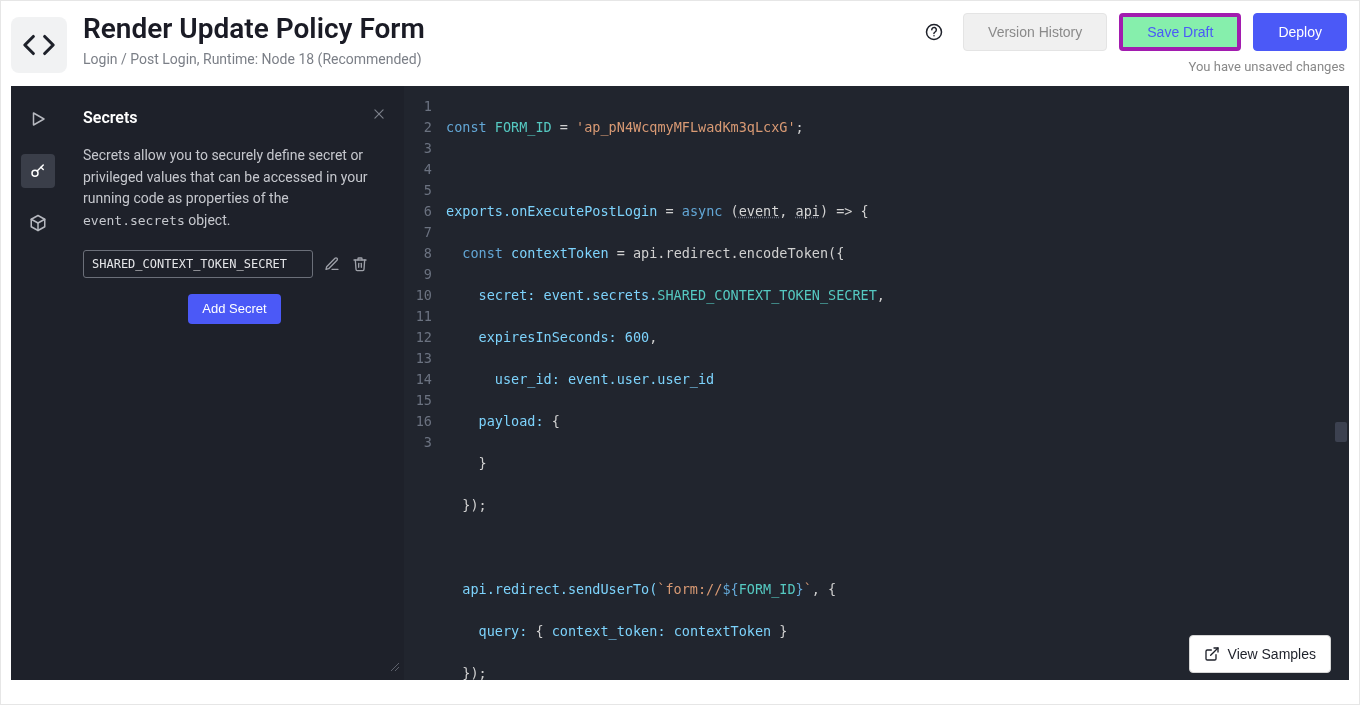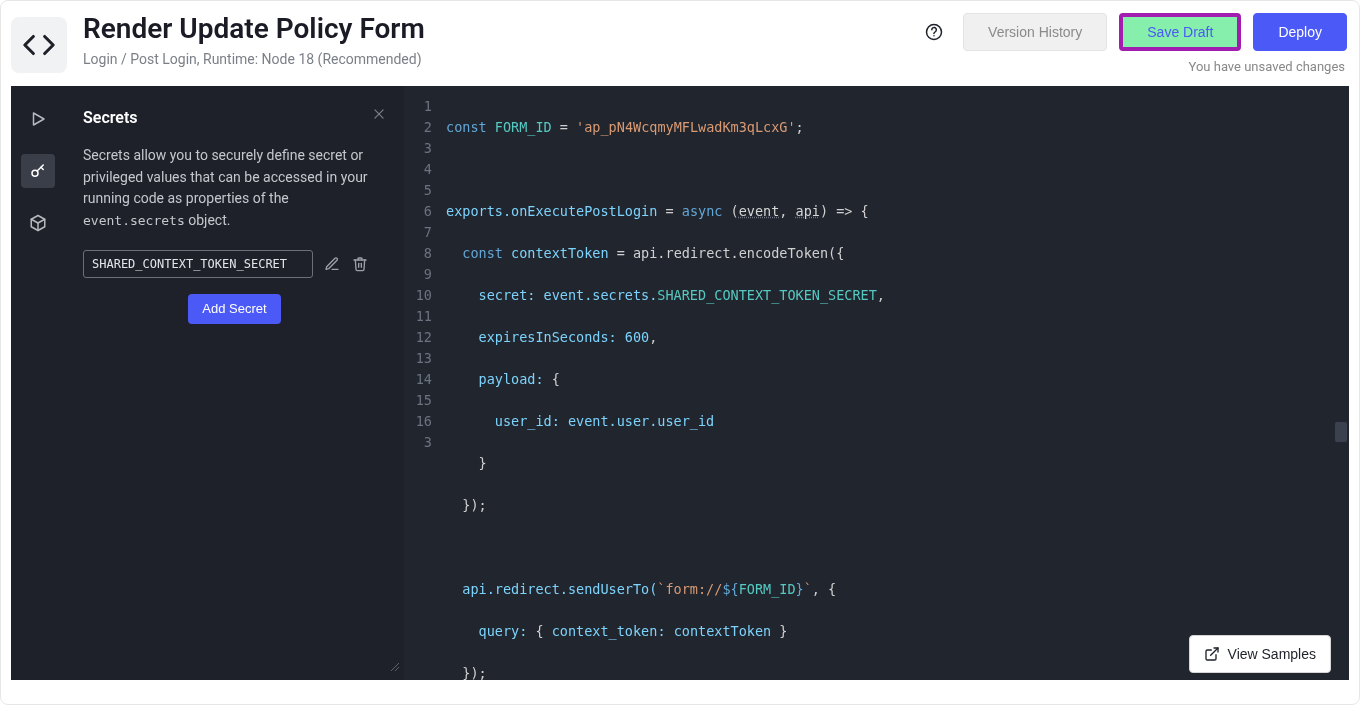--- a/index.html
+++ b/index.html
@@ -1,17 +1,17 @@
 <!DOCTYPE html>
 <html><head>
 <meta charset="utf-8">
 <style>
   * { box-sizing: border-box; margin: 0; padding: 0; }
   body { font-family: -apple-system, BlinkMacSystemFont, "Segoe UI", Roboto, Helvetica, Arial, sans-serif; background: #fff; color: #1e212a; }
-  .frame { width: 1360px; height: 705px; border: 1px solid #e6e6e6; border-radius: 8px; position: relative; overflow: hidden; background: #fff; }
+  .frame { width: 1360px; height: 705px; border: 1px solid #e6e6e6; border-radius: 0; position: relative; overflow: hidden; background: #fff; }
   .header { display: flex; align-items: flex-start; padding: 12px 12px 12px 10px; gap: 16px; }
   .icon-box { width: 56px; height: 56px; background: #f1f2f3; border-radius: 8px; display: flex; align-items: center; justify-content: center; flex-shrink: 0; margin-top: 4px; }
   .icon-box svg { width: 34px; height: 34px; stroke: #1e212a; }
   .title-block { flex: 1; min-width: 0; }
   .title { font-size: 28px; font-weight: 600; line-height: 1.15; color: #1a1b25; }
   .subtitle { margin-top: 6px; font-size: 14px; color: #7b7f87; }
   .header-actions { display: flex; flex-direction: column; align-items: flex-end; gap: 8px; margin-left: auto; }
   .action-row { display: flex; align-items: center; gap: 12px; }
   .help-btn { width: 34px; height: 34px; display: flex; align-items: center; justify-content: center; border: none; background: transparent; cursor: pointer; color: #1e212a; }
   .help-btn svg { width: 18px; height: 18px; }
@@ -171,22 +171,22 @@
           <div class="pdiv">16</div>
           <div class="pdiv">3</div>
       </div>
       <div class="code">
 <div class="pdiv"><span class="tk-kw">const</span> <span class="tk-var">FORM_ID</span> <span class="tk-pun">=</span> <span class="tk-str">'ap_pN4WcqmyMFLwadKm3qLcxG'</span><span class="tk-pun">;</span></div>
 <div class="pdiv"> </div>
 <div class="pdiv"><span class="tk-fn">exports.onExecutePostLogin</span> <span class="tk-pun">=</span> <span class="tk-kw">async</span> <span class="tk-pun">(</span><span class="underline">event</span><span class="tk-pun">,</span> <span class="underline">api</span><span class="tk-pun">) =&gt; {</span></div>
 <div class="pdiv">  <span class="tk-kw">const</span> <span class="tk-fn">contextToken</span> <span class="tk-pun">= api.redirect.encodeToken({</span></div>
 <div class="pdiv">    <span class="tk-fn">secret:</span> <span class="tk-fn">event.secrets.</span><span class="tk-id">SHARED_CONTEXT_TOKEN_SECRET</span><span class="tk-pun">,</span></div>
 <div class="pdiv">    <span class="tk-fn">expiresInSeconds:</span> <span class="tk-fn">600</span><span class="tk-pun">,</span></div>
+<div class="pdiv">      <span class="tk-fn">user_id:</span> <span class="tk-fn">event.user.user_id</span></div>
 <div class="pdiv">    <span class="tk-fn">payload:</span> <span class="tk-pun">{</span></div>
-<div class="pdiv">      <span class="tk-fn">user_id:</span> <span class="tk-fn">event.user.user_id</span></div>
 <div class="pdiv">    <span class="tk-pun">}</span></div>
 <div class="pdiv">  <span class="tk-pun">});</span></div>
 <div class="pdiv"> </div>
 <div class="pdiv">  <span class="tk-fn">api.redirect.sendUserTo(</span><span class="tk-str">`form://</span><span class="tk-tpl">${</span><span class="tk-id">FORM_ID</span><span class="tk-tpl">}</span><span class="tk-str">`</span><span class="tk-pun">, {</span></div>
 <div class="pdiv">    <span class="tk-fn">query:</span> <span class="tk-pun">{</span> <span class="tk-fn">context_token:</span> <span class="tk-fn">contextToken</span> <span class="tk-pun">}</span></div>
 <div class="pdiv">  <span class="tk-pun">});</span></div>
 
 
 
       </div>

